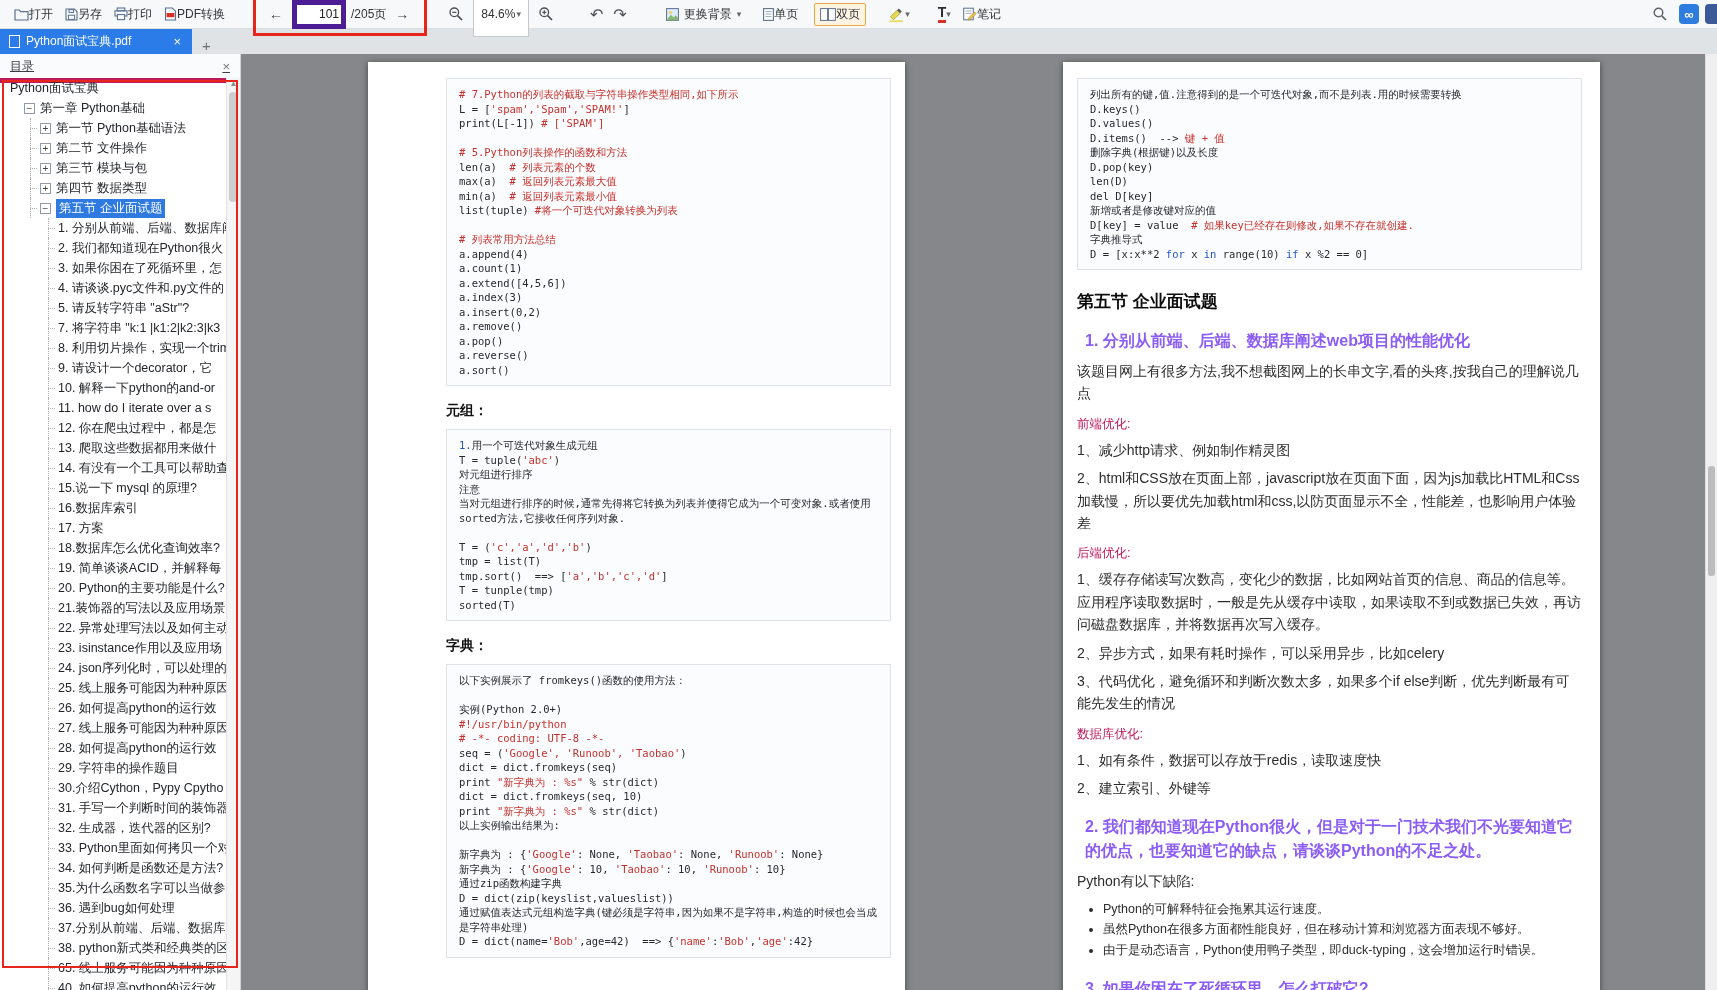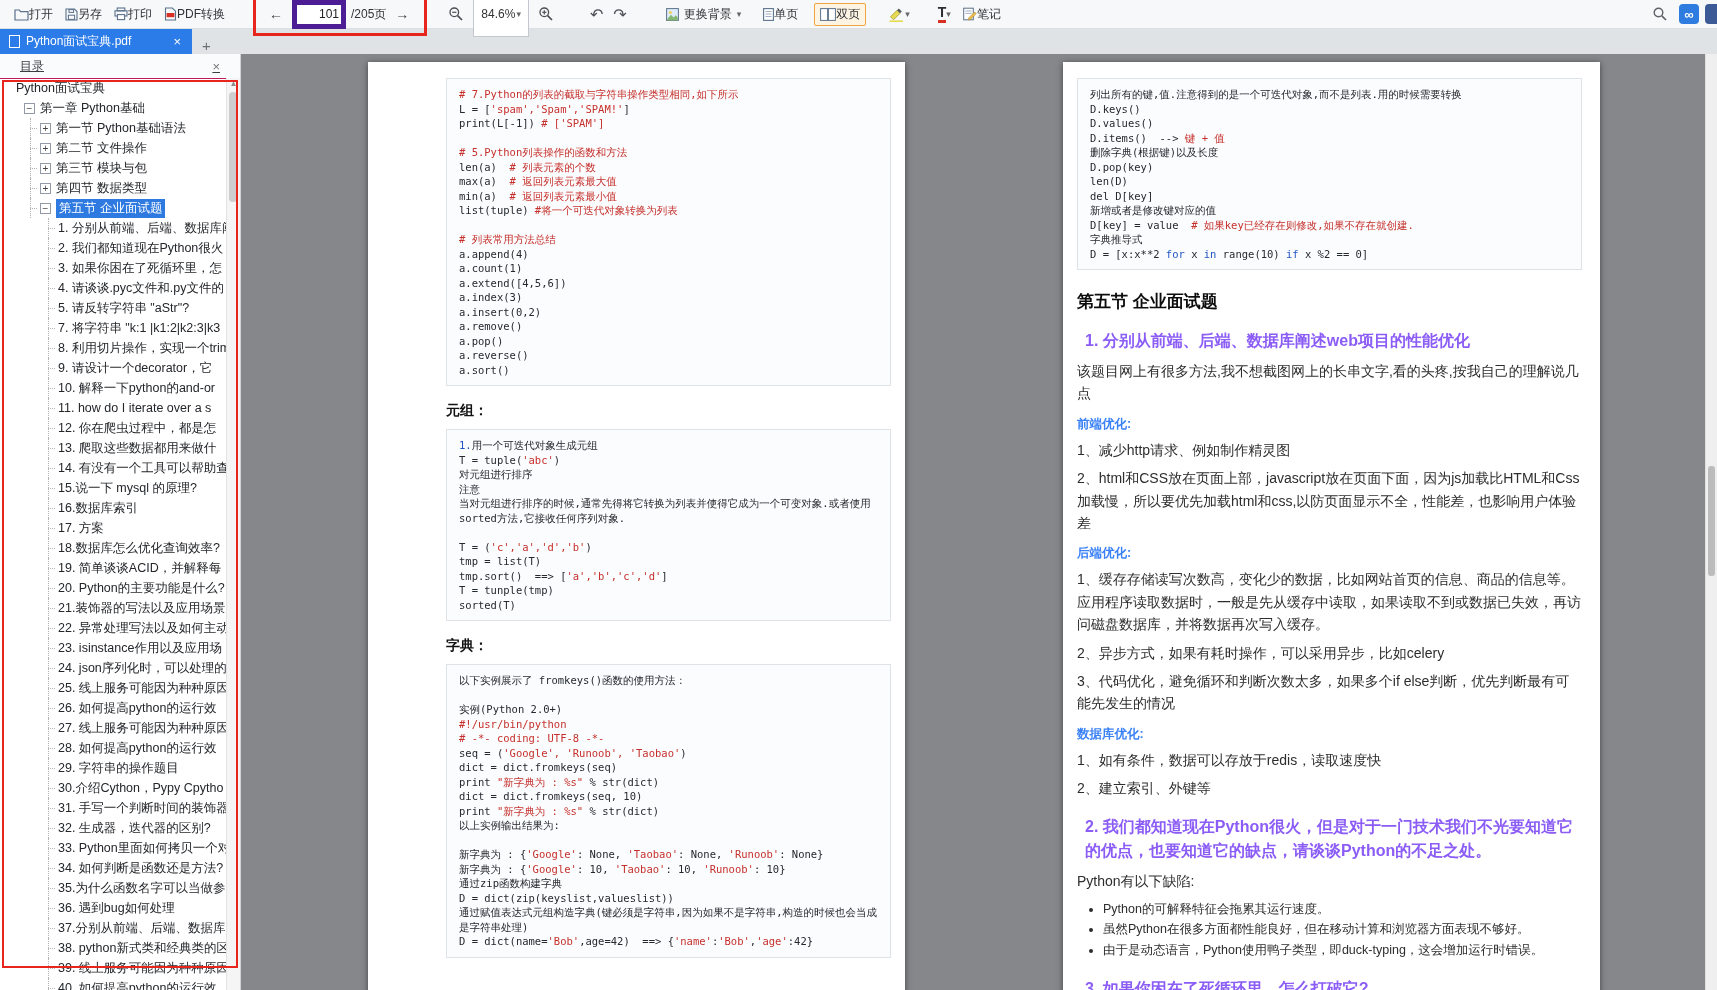--- a/index.html
+++ b/index.html
@@ -48,27 +48,27 @@
        gap:6px;padding:0 9px;font-size:12px;box-sizing:border-box;}
   .tabdoc{width:9px;height:11px;border:1px solid #fff;display:inline-block;flex:0 0 auto;}
   .tabtitle{flex:1;overflow:hidden;white-space:nowrap;}
   .tabclose{font-size:13px;color:#fff;padding:0 2px;}
   .newtab{font-size:15px;color:#6b7075;padding:0 10px;}
 
   
   .sidebar{position:absolute;top:54px;left:0;width:240px;bottom:0;background:#fff;
            border-right:1px solid #cfd3d7;z-index:10;}
   .sidebar-head{height:24px;display:flex;align-items:center;justify-content:space-between;
-                padding:0 20px;font-size:12px;color:#3a3d41;background:#fafbfc;
-                border-bottom:1px solid #be185d;text-decoration:underline;}
+                padding:0 10px;font-size:12px;color:#3a3d41;background:#fafbfc;
+                border-bottom:5px solid #be185d;text-decoration:underline;}
   .shclose{color:#777;font-size:13px;}
   .tree{position:absolute;top:24px;left:0;right:13px;bottom:0;overflow:hidden;}
   .tree-row{display:flex;align-items:center;height:20px;font-size:12.5px;color:#23262a;
             white-space:nowrap;position:relative;}
-  .l0{padding-left:16px;}
+  .l0{padding-left:10px;}
   .l1{padding-left:24px;}
   .l2{padding-left:40px;}
   .l3{padding-left:58px;}
   .expander{width:11px;height:11px;border:1px solid #919aa5;background:#fff;font-size:10px;
             line-height:9px;text-align:center;color:#444;margin-right:5px;flex:0 0 auto;
             box-sizing:border-box;}
   .l2::before{content:"";position:absolute;left:30px;top:0;bottom:0;border-left:1px dotted #b3b3b3;}
   .l2::after{content:"";position:absolute;left:30px;top:10px;width:7px;border-top:1px dotted #b3b3b3;}
   .l3::before{content:"";position:absolute;left:48px;top:0;bottom:0;border-left:1px dotted #b3b3b3;}
   .l3::after{content:"";position:absolute;left:48px;top:10px;width:7px;border-top:1px dotted #b3b3b3;}
@@ -95,21 +95,21 @@
   .codebox{border:1px solid #dfe3e7;background:#fbfcfd;padding:8px 12px;
            font-family:"DejaVu Sans Mono","Liberation Mono",monospace;font-size:10.5px;
            color:#24292e;margin:0 0 12px 0;}
   .codeline{white-space:pre-wrap;line-height:14.5px;min-height:14.5px;}
   .c-r{color:#c5302c;}
   .c-b{color:#2155c4;}
   .t-h{font-size:14px;font-weight:bold;color:#111;margin:16px 0 9px 0;}
   .t-h1{font-size:17px;font-weight:bold;color:#0d0d0d;margin:20px 0 8px 0;}
   .t-h2{font-size:16px;font-weight:bold;color:#8b5cf6;margin:16px 0 7px 8px;line-height:1.5;}
   .t-p{font-size:14px;color:#2d2d2d;line-height:1.6;margin:6px 0;}
-  .t-b{font-size:12.5px;font-weight:bold;color:#3b82f6;margin:11px 0 3px 0;}
+  .t-b{font-size:12.5px;font-weight:normal;color:#be185d;margin:11px 0 3px 0;}
   .blist{margin:4px 0 10px 0;padding-left:26px;font-size:12.5px;color:#2d2d2d;line-height:1.65;}
 </style>
 </head>
 <body>
 
 <div class="app">
 
   <div class="toolbar">
     <button class="tbtn">
       <span class="ic">
@@ -406,21 +406,21 @@
         <div class="tree-row l3">
           <span class="tlabel">36. 遇到bug如何处理</span>
         </div>
         <div class="tree-row l3">
           <span class="tlabel">37.分别从前端、后端、数据库</span>
         </div>
         <div class="tree-row l3">
           <span class="tlabel">38. python新式类和经典类的区</span>
         </div>
         <div class="tree-row l3">
-          <span class="tlabel">39. 线上服务可能因为种种原因</span>
+          <span class="tlabel">65. 线上服务可能因为种种原因</span>
         </div>
         <div class="tree-row l3">
           <span class="tlabel">40. 如何提高python的运行效</span>
         </div>
       </div>
     <div class="side-scroll">
       <div class="ss-arrow">▲</div>
       <div class="ss-thumb"></div>
     </div>
     <div class="anno-sidebar"></div>

